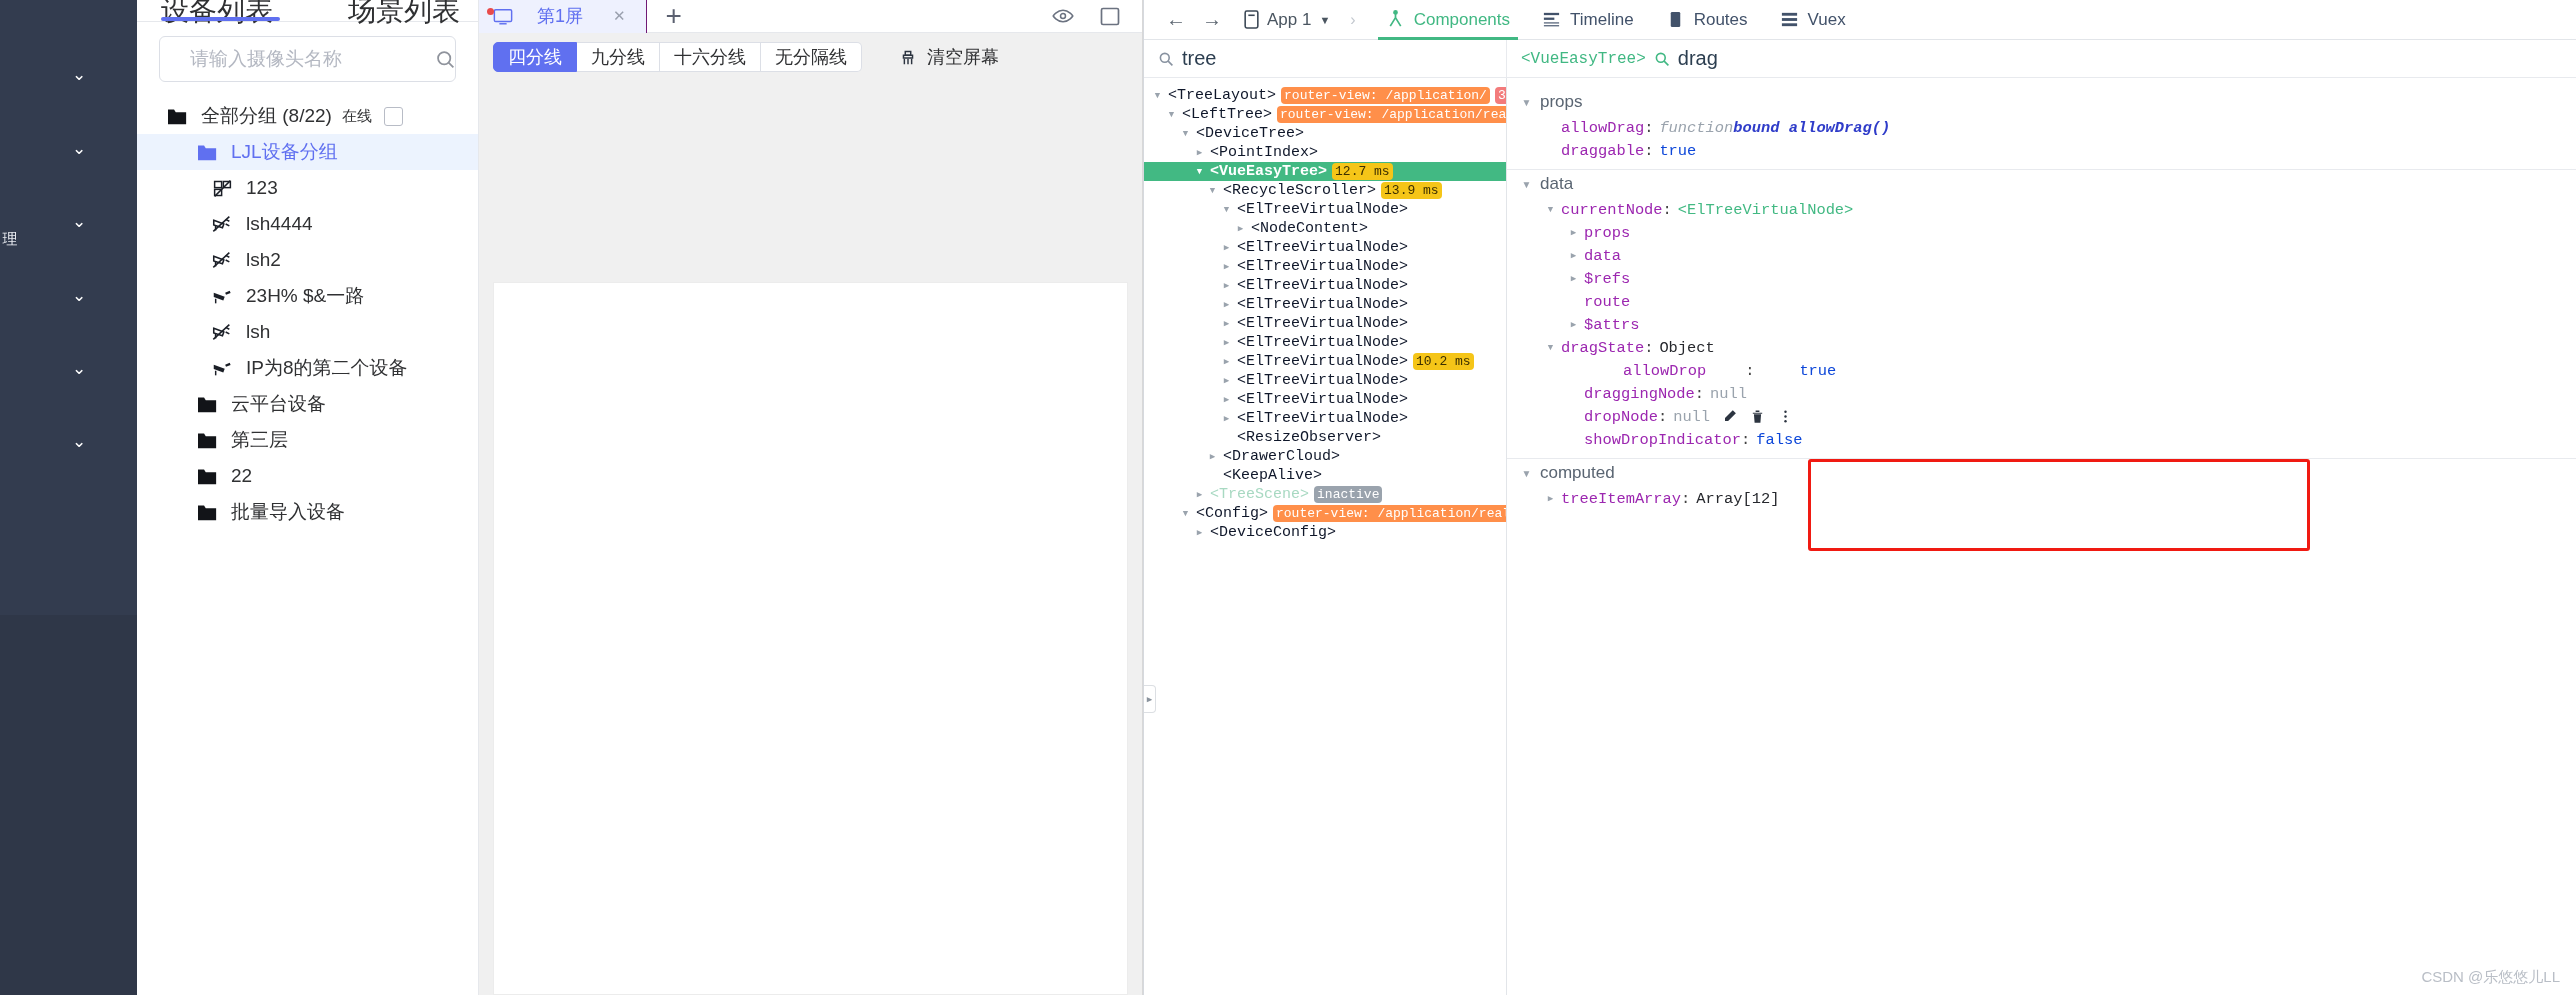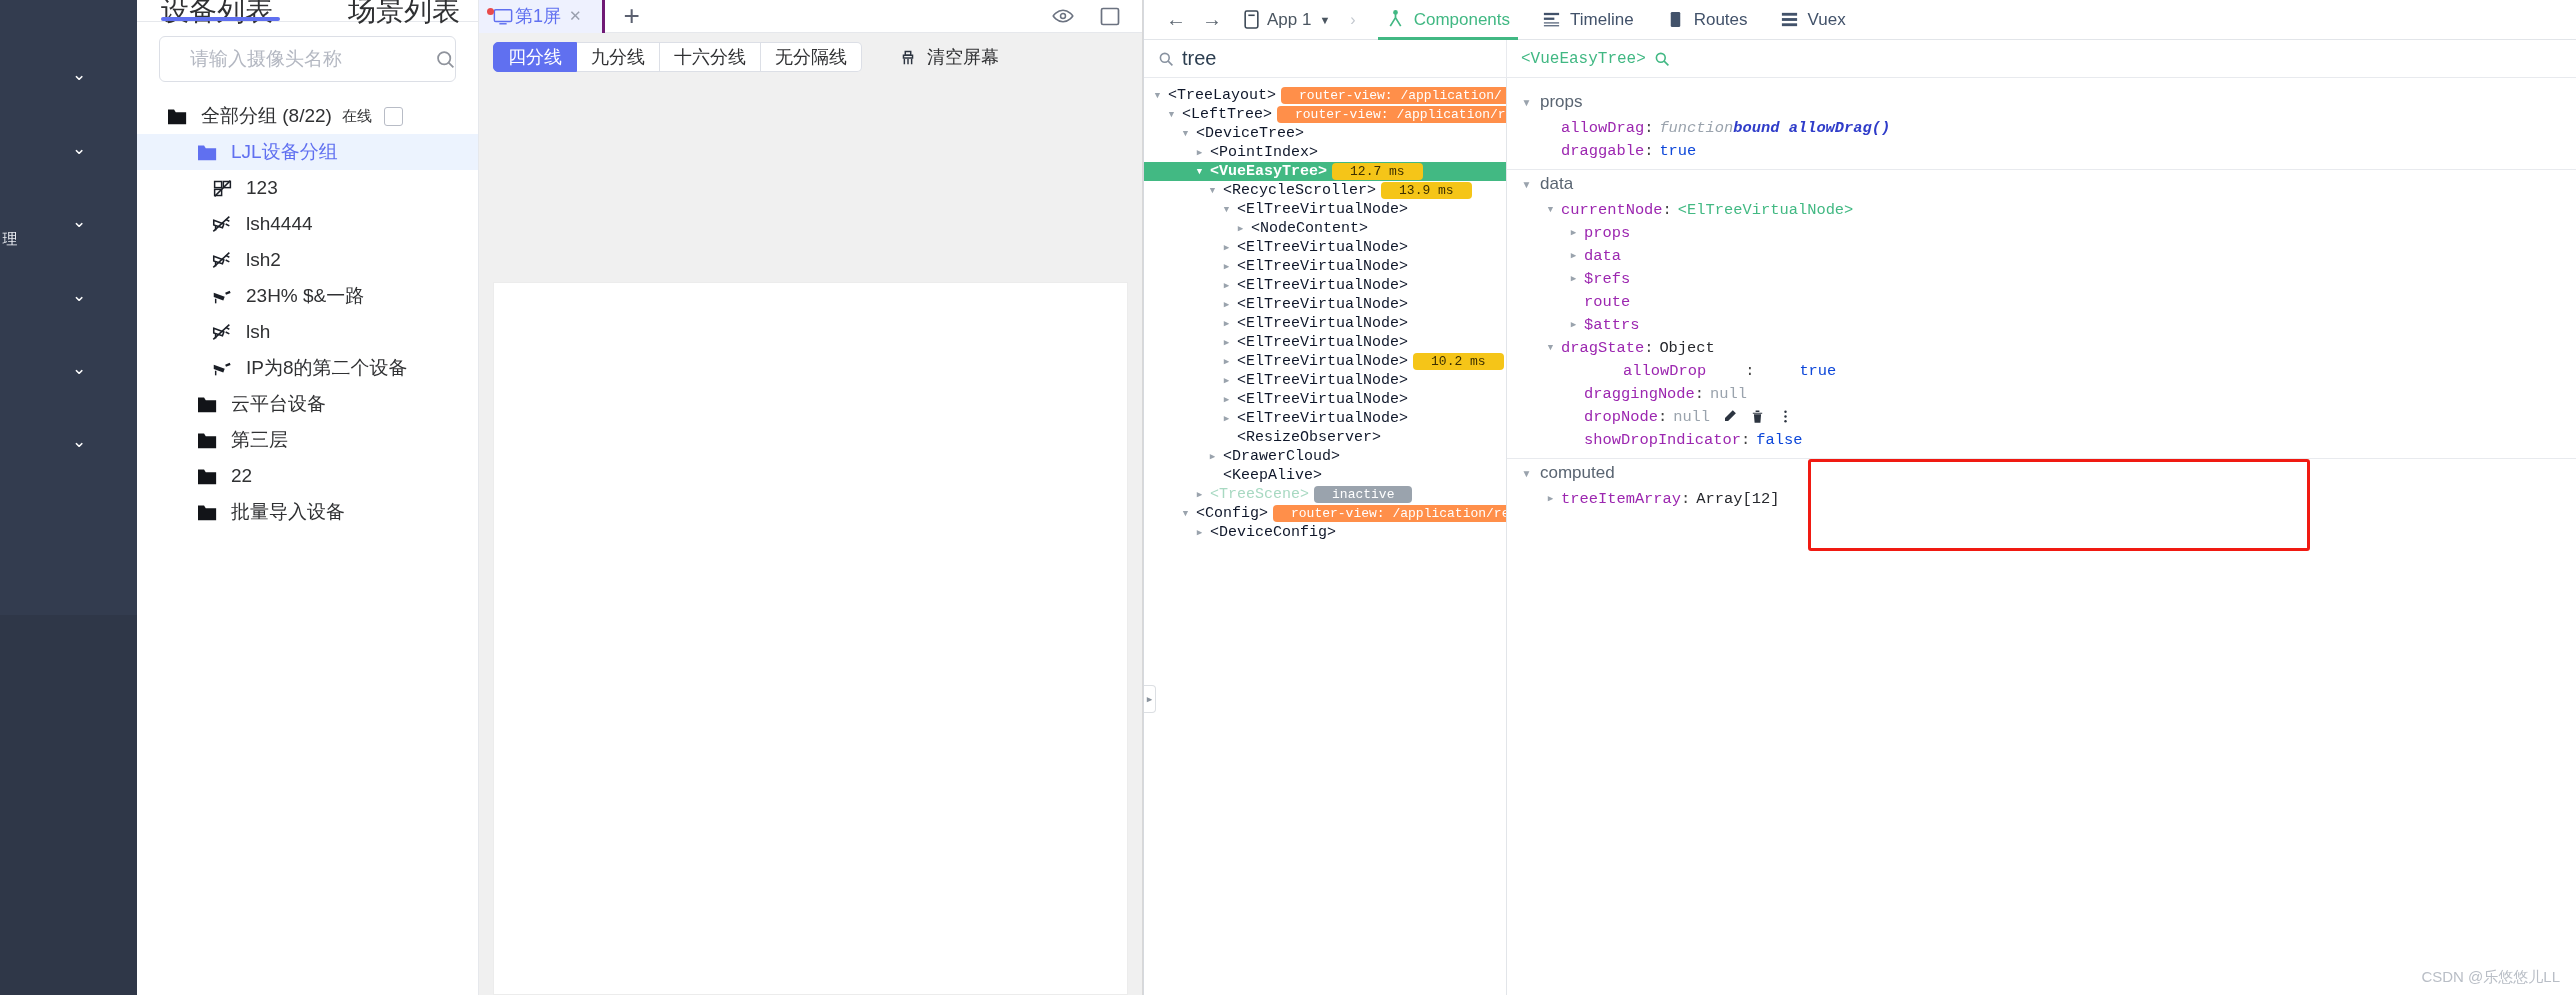--- a/index.html
+++ b/index.html
@@ -84,23 +84,23 @@
   
   .center {
     flex: 0 0 664px; width: 664px; background: #f0f0f0;
     position: relative; border-right: 1px solid #d8d8d8;
   }
   .screen-tabs {
     height: 33px; background: #fff; display: flex; align-items: center;
     border-bottom: 1px solid #e6e8ec;
   }
   .screen-tab {
-    height: 33px; display: flex; align-items: center; gap: 2px;
+    height: 33px; display: flex; align-items: center; gap: 24px;
     padding: 0 20px 0 14px; background: #eef1fe; color: #6070f0;
-    font-size: 18px; position: relative; border-right: 3px solid #701a75;
+    font-size: 18px; position: relative; border-right: 1px solid #701a75;
   }
   .screen-tab .reddot {
     width: 7px; height: 7px; border-radius: 50%; background: #e94b4b;
     position: absolute; left: 8px; top: 8px;
   }
   .screen-tab .mon { width: 20px; height: 17px; }
   .tab-close { margin-left: 6px; color: #9aa0ae; font-size: 15px; }
   .plus-tab {
     width: 54px; height: 33px; display: flex; align-items: center;
     justify-content: center; color: #5b6070; font-size: 28px; font-weight: 300;
@@ -203,21 +203,21 @@
   .cnode.sel .ctag { color: #fff; font-weight: bold; }
   .cnode.sel .arrow { color: #fff; }
   .arrow {
     width: 11px; flex: 0 0 11px; color: #9aa3ad; font-size: 9px;
     display: flex; align-items: center; justify-content: center;
   }
   .arrow.empty { visibility: hidden; }
   .ctag { color: #0f172a; }
   .ctag.inactive { color: #a8d9c2; }
   .pill {
-    font-size: 13px; padding: 1px 18px; border-radius: 4px; line-height: 15px;
+    font-size: 13px; padding: 1px 3px; border-radius: 4px; line-height: 15px;
     font-family: "Liberation Mono", monospace; white-space: nowrap;
   }
   .pill.route { background: #ff8f4a; color: #fff; }
   .pill.t-red { background: #f37b7b; color: #fff; }
   .pill.t-yellow { background: #f5c518; color: #3d3000; }
   .pill.t-grey { background: #9aa3ad; color: #fff; }
   .scroll-handle {
     position: absolute; left: 0; top: 607px; width: 12px; height: 28px;
     background: #fff; border: 1px solid #dcdfe3; border-left: 0;
     border-radius: 0 4px 4px 0; display: flex; align-items: center;
@@ -527,20 +527,21 @@
             <line x1="12.7" y1="12.7" x2="18" y2="18"></line>
         </svg>
         <input value="tree" style="">
       </div>
       <div class="dt-filter-right">
         <span class="sel-comp">&lt;VueEasyTree&gt;</span>
         <svg class="mini-mag" viewBox="0 0 20 20" fill="none" stroke="#41b883" stroke-width="2">
           <circle cx="8.5" cy="8.5" r="5.5"></circle>
             <line x1="12.7" y1="12.7" x2="18" y2="18"></line>
         </svg>
+        <input value="drag" style="">
       </div>
     </div>
 
     <div class="dt-body">
 
       <div class="dt-tree" id="comp-tree">
         <div class="scroll-handle">▶</div>
       <div class="cnode" style="padding-left: 8px;">
             <span class="arrow">▼</span>
             <span class="ctag">&lt;TreeLayout&gt;</span>

